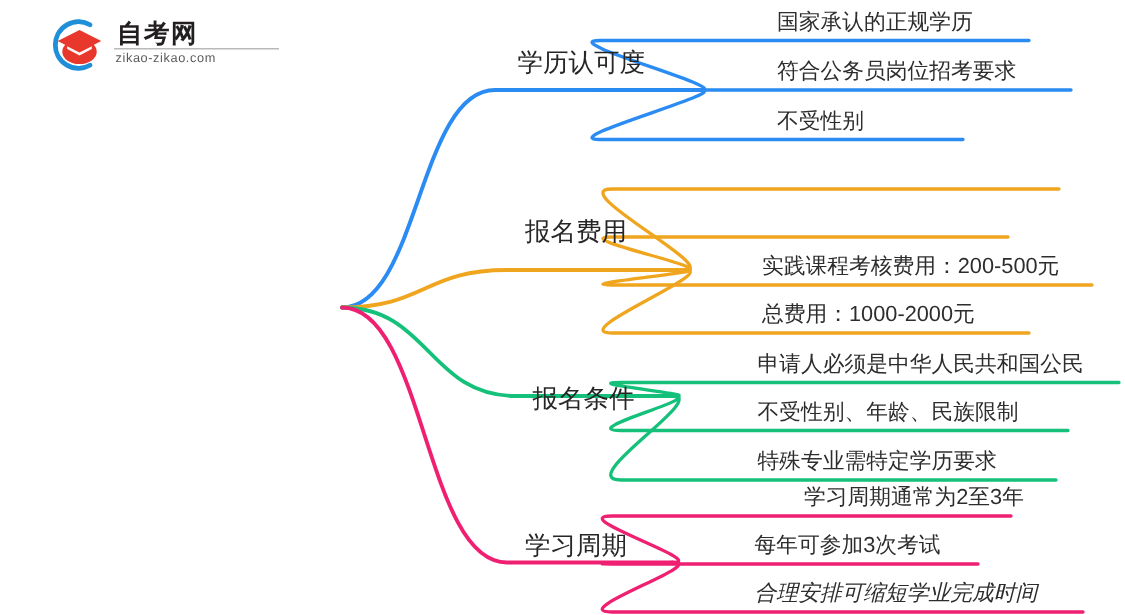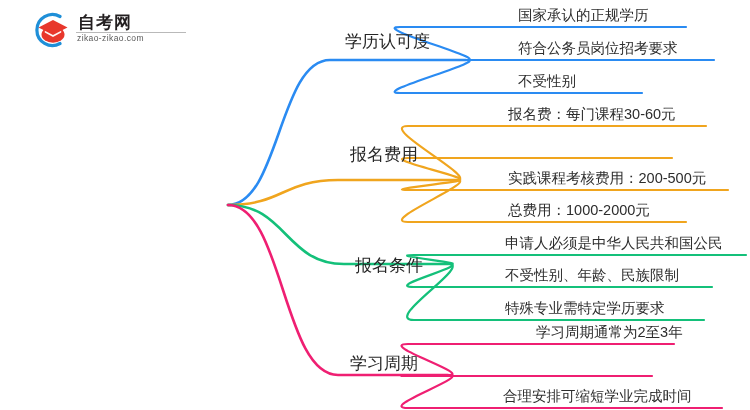--- a/index.html
+++ b/index.html
@@ -139,24 +139,24 @@
 
   <div class="node-text branch-text" style="left:345px; top:33px;">学历认可度</div>
   <div class="node-text branch-text" style="left:350px; top:146px;text-align:center;">报名费用</div>
   <div class="node-text branch-text" style="left:355px; top:257px;">报名条件</div>
   <div class="node-text branch-text" style="left:350px; top:355px;">学习周期</div>
 
   <div class="node-text leaf-text" style="left:518px; top:8px;">国家承认的正规学历</div>
   <div class="node-text leaf-text" style="left:518px; top:41px;">符合公务员岗位招考要求</div>
   <div class="node-text leaf-text" style="left:518px; top:74px;">不受性别</div>
 
-  <div class="node-text leaf-text" style="left:508px; top:107px;">报名费：每门课程30-60元</div>
   <div class="node-text leaf-text" style="left:508px; top:171px;">实践课程考核费用：200-500元</div>
   <div class="node-text leaf-text" style="left:508px; top:203px;">总费用：1000-2000元</div>
 
   <div class="node-text leaf-text" style="left:505px; top:236px;">申请人必须是中华人民共和国公民</div>
   <div class="node-text leaf-text" style="left:505px; top:301px;">特殊专业需特定学历要求</div>
   <div class="node-text leaf-text" style="left:505px; top:268px;">不受性别、年龄、民族限制</div>
 
   <div class="node-text leaf-text" style="left:503px; top:325px;margin-left:33px;">学习周期通常为2至3年</div>
-  <div class="node-text leaf-text" style="left:503px; top:389px;">合理安排可缩短学业完成时间</div>
+  <div class="node-text leaf-text" style="left:503px; top:357px;">每年可参加3次考试</div>
+  <div class="node-text leaf-text" style="left:503px; top:389px;font-style:italic;">合理安排可缩短学业完成时间</div>
 
 </div>
 
 </body></html>

